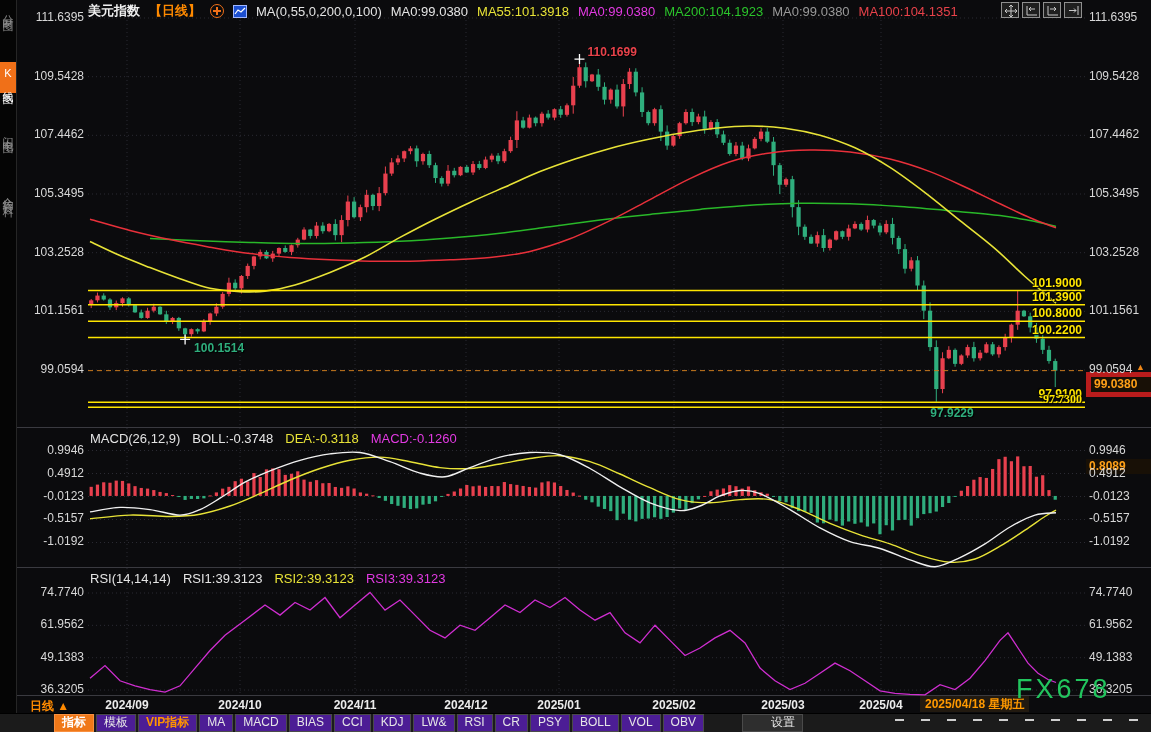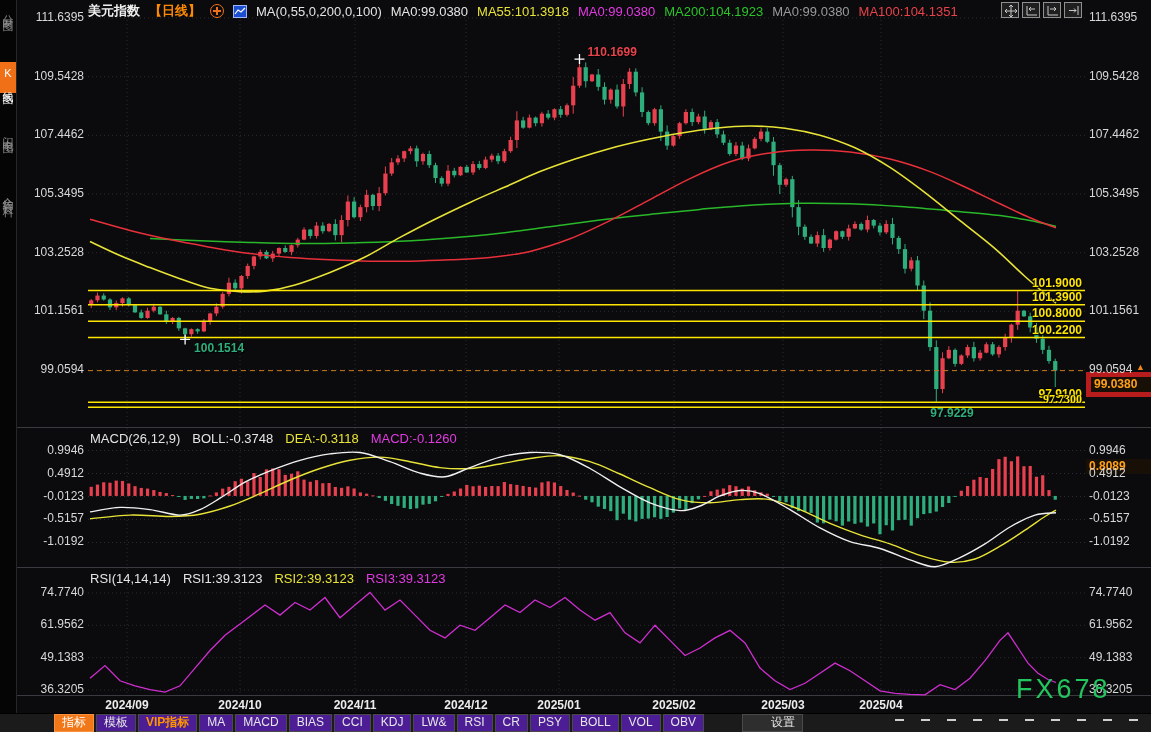--- a/index.html
+++ b/index.html
@@ -43,21 +43,21 @@
   .c-yellow{color:#e8e337;} .c-mag{color:#e23ae2;} .c-white{color:#e4e4e4;}
   
   #date-row{position:absolute;left:17px;top:696px;width:1134px;height:17px;z-index:14;}
   #period-select{position:absolute;left:13px;top:2px;color:#ff8a00;font-weight:bold;font-size:12px;cursor:pointer;pointer-events:auto;}
   #cur-date{position:absolute;left:903px;top:0px;height:16px;line-height:16px;padding:0 5px;background:#221a10;color:#ff9900;font-size:12px;font-weight:bold;}
   
   #toolbar{position:absolute;left:0;bottom:0;width:1151px;height:19px;background:#1b1b1b;border-top:1px solid #000;
            display:flex;align-items:center;padding-left:54px;box-sizing:border-box;z-index:30;}
   .tbtn{font-size:12px;color:#e6e6e6;background:#4c1d95;border:1px solid #4a4a4a;height:16px;line-height:14px;
         padding:0 7px;margin-right:2px;cursor:pointer;white-space:nowrap;}
-  .tbtn.active{background:#f07818;border-color:#f89040;color:#fff;font-weight:normal;}
+  .tbtn.active{background:#f07818;border-color:#f89040;color:#fff;font-weight:bold;}
   .tbtn.vip{color:#ff9500;font-weight:bold;}
   .tbtn.settings{margin-left:36px;background:#2e2e2e;padding-left:28px;}
   #tb-dashes{position:absolute;left:895px;top:5px;width:250px;height:2px;pointer-events:none;
      background:repeating-linear-gradient(90deg,#cfcfcf 0 9px,transparent 9px 26px);}
   
   #watermark{position:absolute;left:1016px;top:674px;font-size:27px;letter-spacing:3px;color:#22c55e;z-index:25;}
   #chart-svg{position:absolute;left:0;top:0;z-index:5;}
 </style>
 </head>
 <body>
@@ -698,20 +698,24 @@
       <div class="lvl-label" style="top:392.2295384999998px;font-family:Liberation Serif, serif;">97.7300</div>
       <div class="annot" style="left:587.48px;top:45.12381679999999px;color:#e8424a;">110.1699</div>
       <div class="annot" style="left:194.1px;top:341.4715023000001px;color:#2fae7d;">100.1514</div>
       <div class="annot" style="left:930.3000000000001px;top:405.8316178px;color:#2fae7d;">97.9229</div>
     </div>
 
   <div class="badge" id="price-badge">99.0380</div>
   <div class="badge" id="macd-badge">0.8089</div>
   <div id="price-arrow">▲</div>
 
+  <div id="date-row">
+    <span id="period-select">日线 ▲</span>
+    <span id="cur-date">2025/04/18 星期五</span>
+  </div>
 
   <div id="watermark">FX678</div>
 
   <div id="toolbar">
     <div id="tb-dashes"></div>
   <div class="tbtn active">指标</div>
       <div class="tbtn">模板</div>
       <div class="tbtn vip">VIP指标</div>
       <div class="tbtn">MA</div>
       <div class="tbtn">MACD</div>

